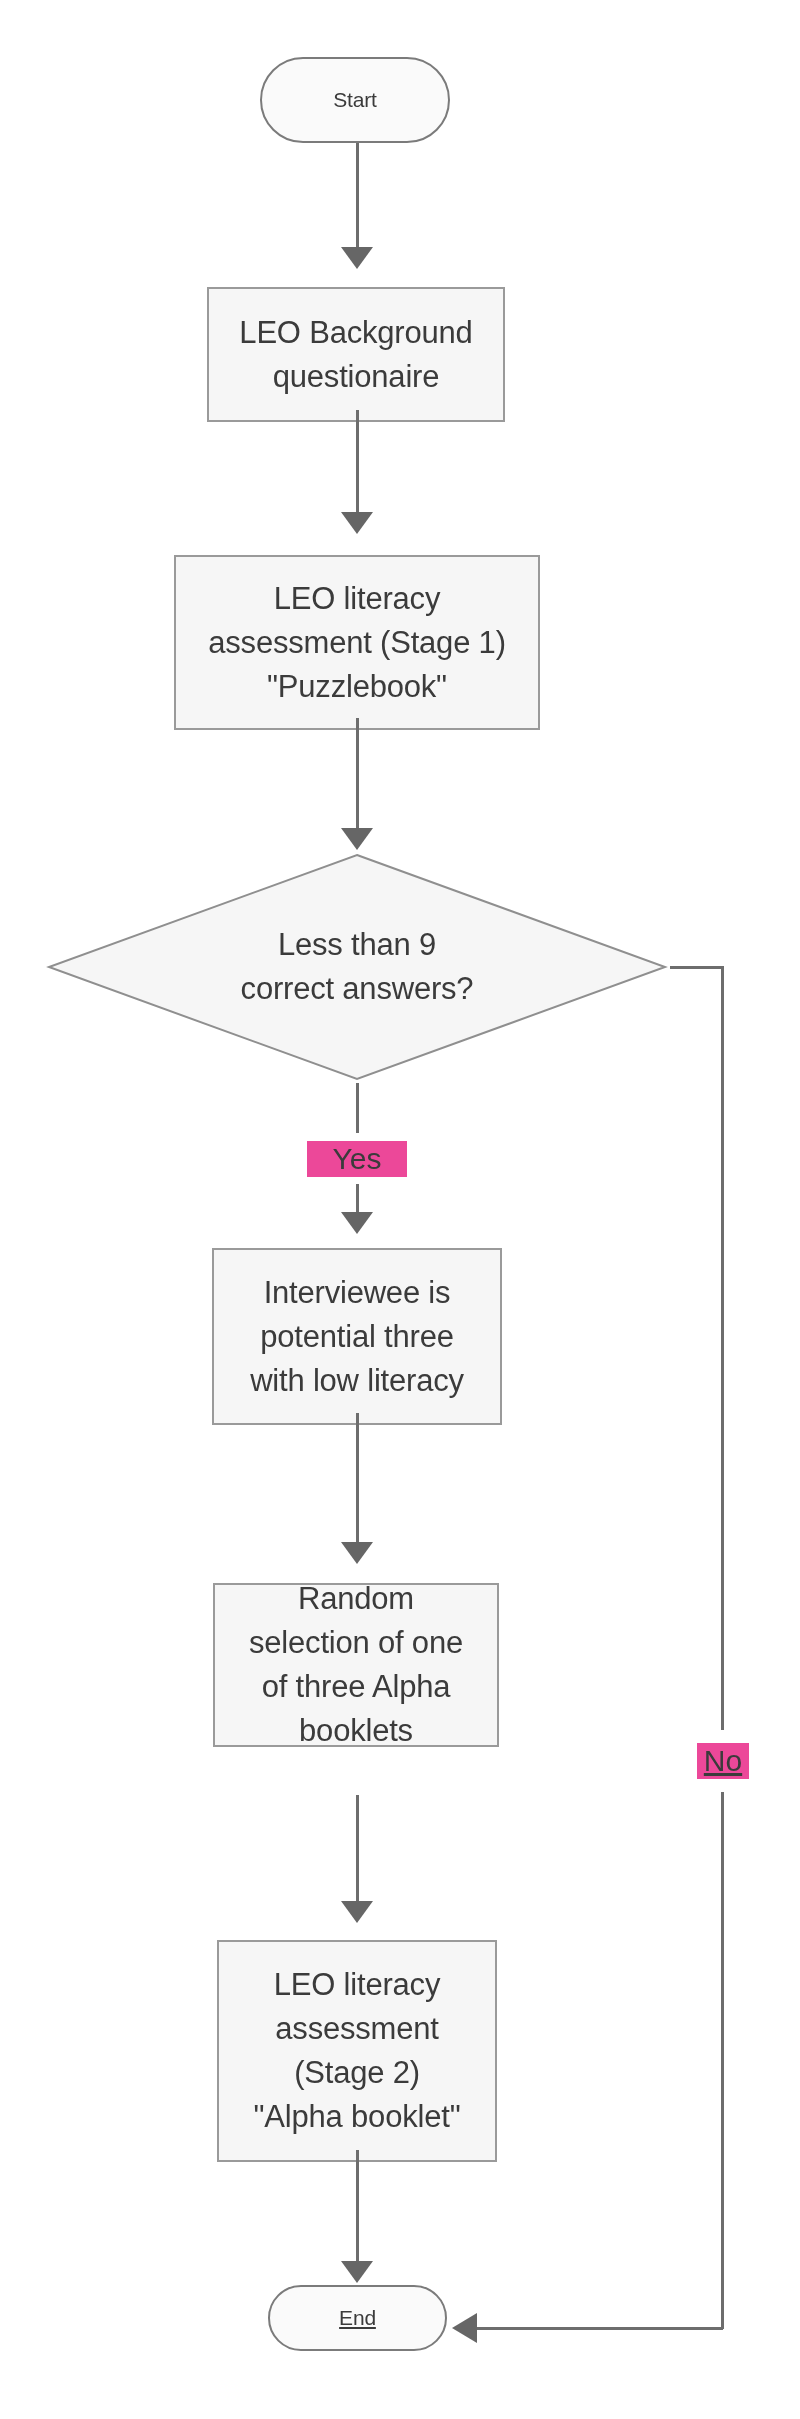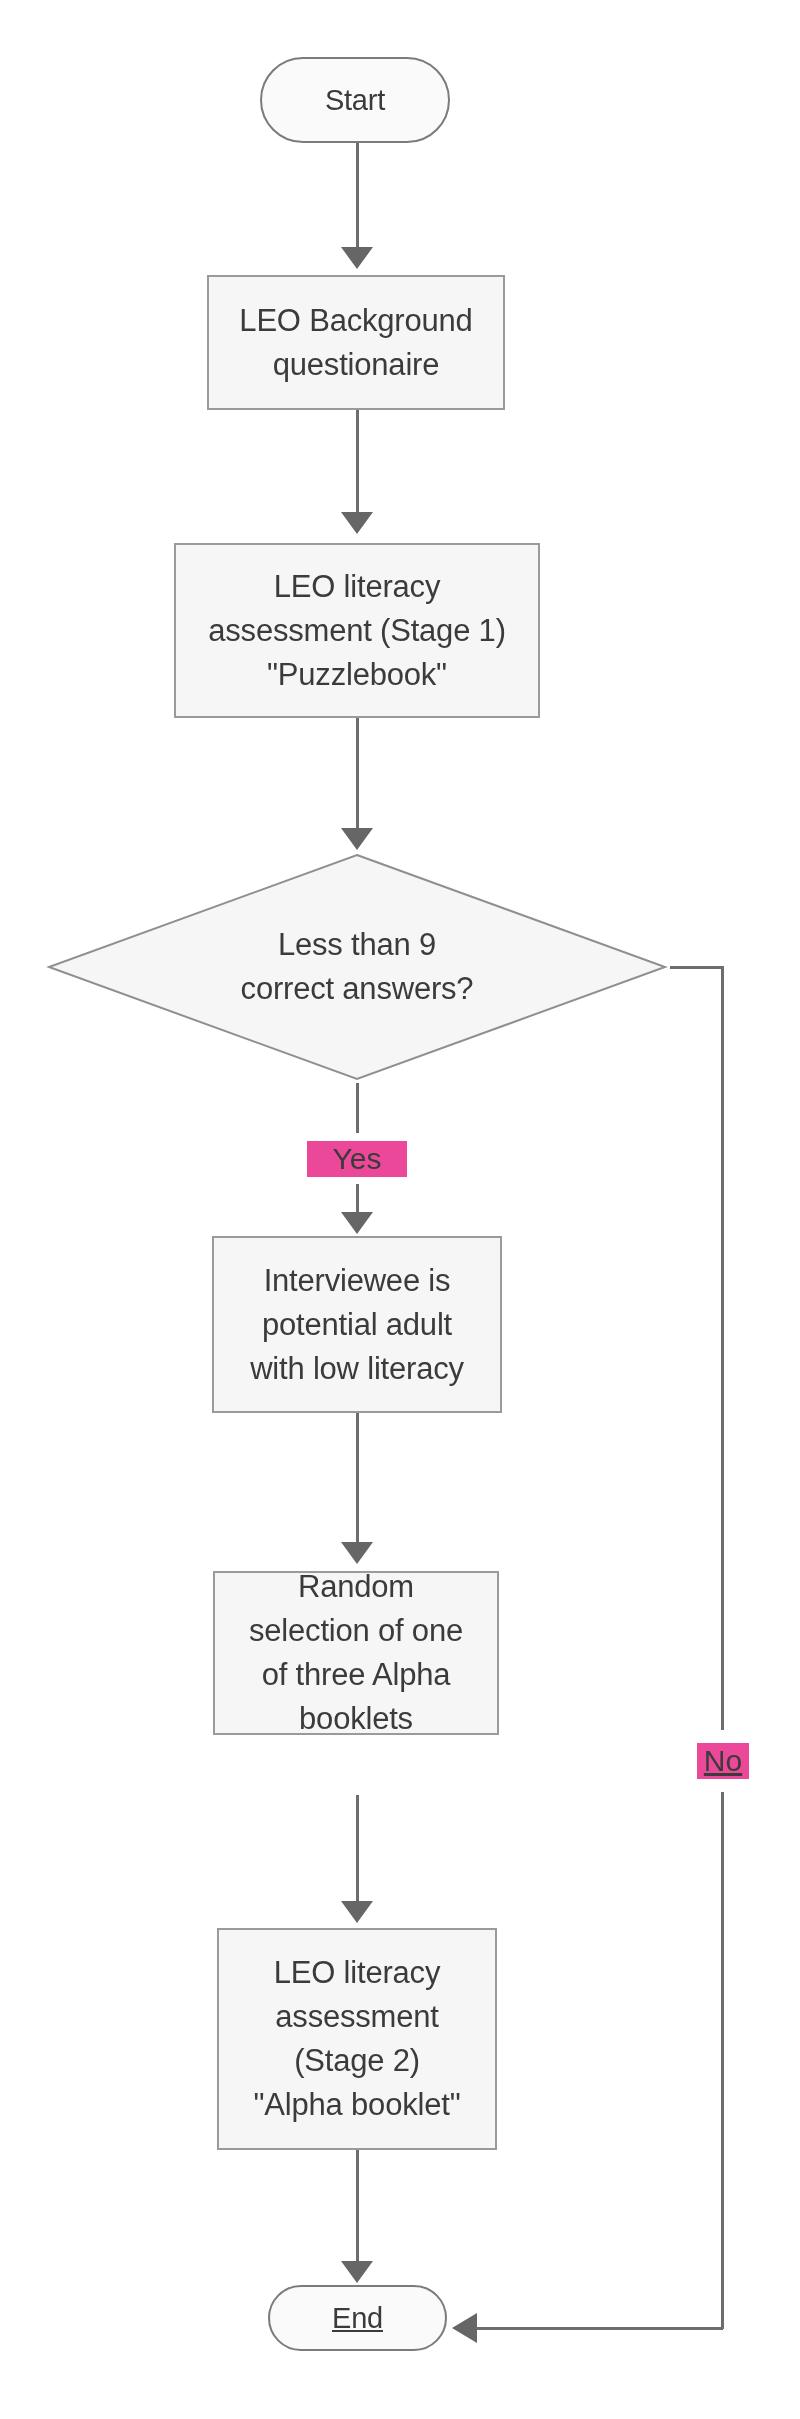--- a/index.html
+++ b/index.html
@@ -16,33 +16,34 @@
     position: absolute;
     display: flex;
     align-items: center;
     justify-content: center;
     text-align: center;
     box-sizing: border-box;
   }
   .process {
     background: #f6f6f6;
     border: 2px solid #9a9a9a;
+    margin-top: 12px;
   }
   .terminator {
     background: #fafafa;
     border: 2px solid #7b7b7b;
     border-radius: 44px;
   }
   .node-label {
     white-space: pre-line;
     font-size: 31px;
     line-height: 44px;
     letter-spacing: -0.2px;
   }
-  .terminator .node-label { font-size: 29px; }
+  .terminator .node-label { font-size: 21px; }
   .vline, .hline { position: absolute; background: #6d6d6d; }
   .vline { width: 2.5px; }
   .hline { height: 2.5px; }
   .arrow-down {
     position: absolute;
     width: 0; height: 0;
     border-left: 16px solid transparent;
     border-right: 16px solid transparent;
     border-top: 22px solid #666666;
   }
@@ -106,21 +107,21 @@
 correct answers?</div>
   </div>
 
   <div class="vline" style="left:356px; top:1083px; height:50px;"></div>
   <div class="edge-label" style="left:307px; top:1141px; width:100px; height:36px;">Yes</div>
   <div class="vline" style="left:356px; top:1184px; height:28px;"></div>
   <div class="arrow-down" style="left:341px; top:1212px;"></div>
 
   <div class="node process" style="left:212px; top:1236px; width:290px; height:177px;">
     <div class="node-label">Interviewee is
-potential adult
+potential three
 with low literacy</div>
   </div>
 
   <div class="vline" style="left:356px; top:1413px; height:129px;"></div>
   <div class="arrow-down" style="left:341px; top:1542px;"></div>
 
   <div class="node process" style="left:213px; top:1571px; width:286px; height:164px;">
     <div class="node-label">Random
 selection of one
 of three Alpha

